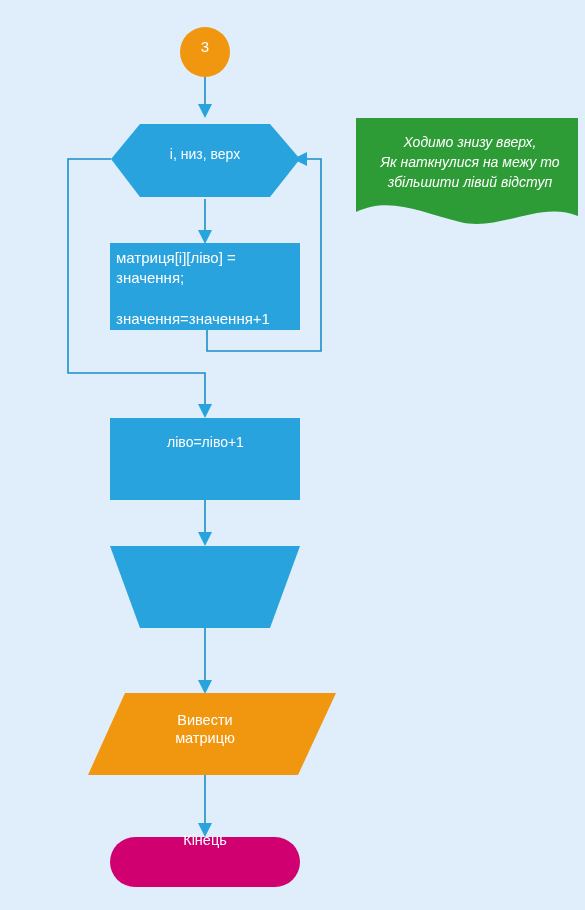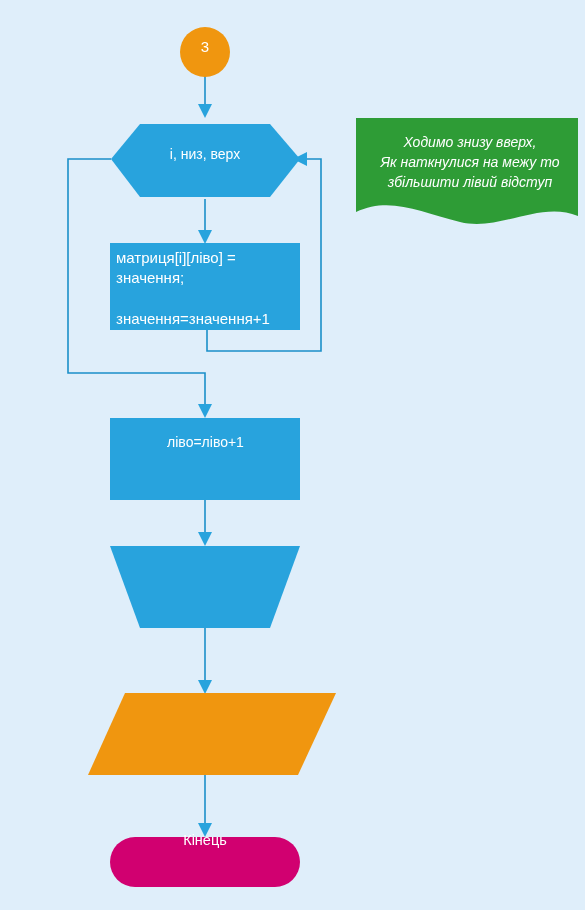--- a/index.html
+++ b/index.html
@@ -132,20 +132,22 @@
 
   <div class="lbl" id="process-label">матриця[і][ліво] =
 значення;
 
 значення=значення+1</div>
 
   <div class="lbl" id="incr-label">ліво=ліво+1</div>
 
   <div class="lbl" id="loopend-label"></div>
 
+  <div class="lbl" id="output-label">Вивести
+матрицю</div>
 
   <div class="lbl" id="end-label">Кінець</div>
 
   <div class="lbl" id="note-label">Ходимо знизу вверх,
 Як наткнулися на межу то
 збільшити лівий відступ</div>
 
 </div>
 
 </body></html>

